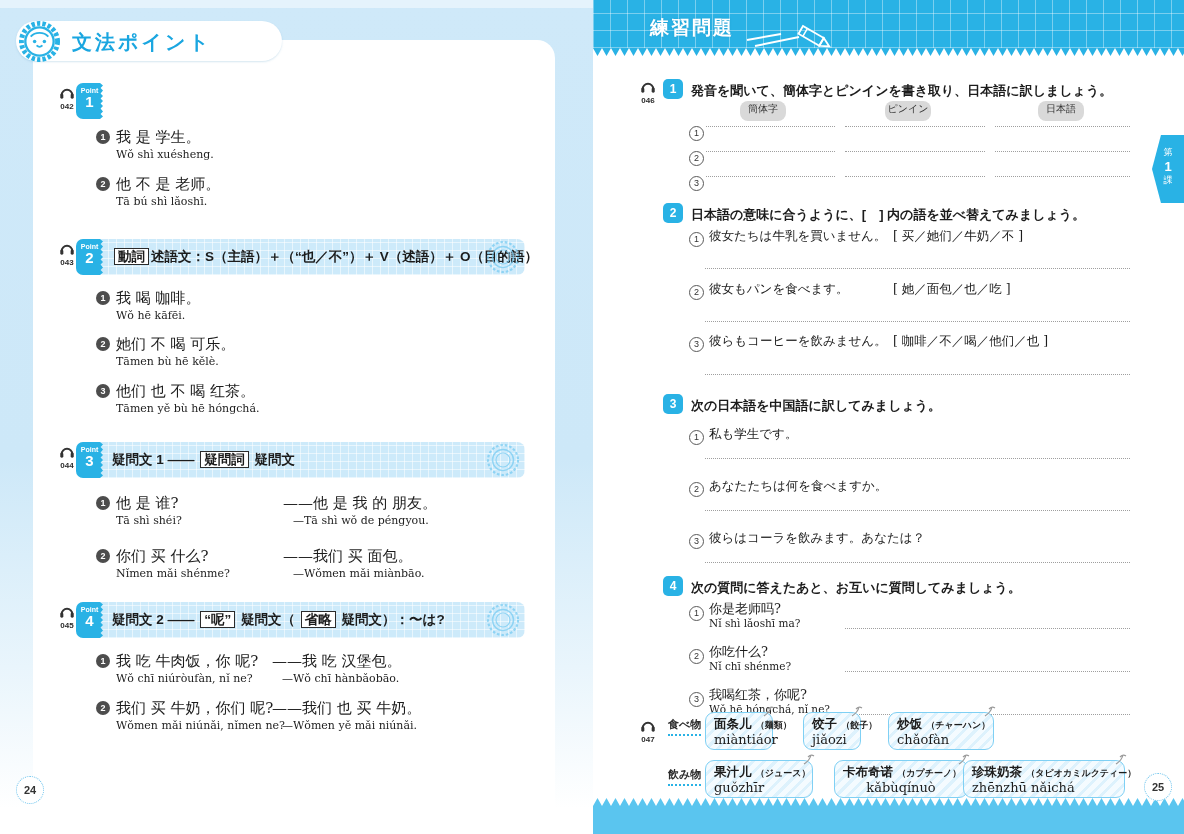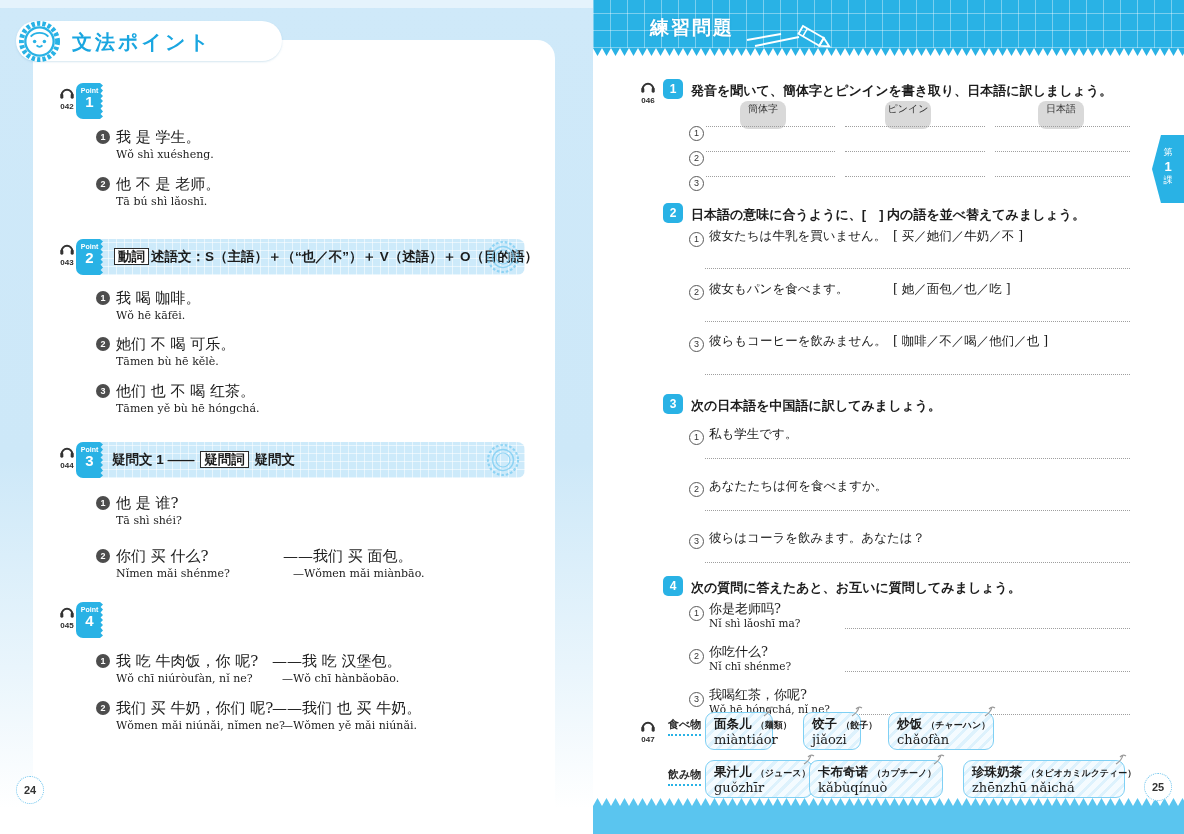--- a/index.html
+++ b/index.html
@@ -50,21 +50,21 @@
   #lesson-tab .t1{font-size:9px;margin-top:11px;}
   #lesson-tab .t2{font-size:13px;font-weight:bold;line-height:15px;}
   #lesson-tab .t3{font-size:9px;}
 
   .exq-num{left:70px;width:20px;height:20px;background:#29b2e5;border-radius:5px;color:#fff;
     font-size:12px;font-weight:bold;text-align:center;line-height:20px;}
   .exq-title{left:98px;font-size:13px;font-weight:bold;color:#1c1c1c;white-space:nowrap;}
   .onum{display:inline-block;width:13px;height:13px;border-radius:50%;border:1px solid #5a5a5a;color:#333;
     font-size:9px;text-align:center;line-height:13px;background:#fff;}
   .dotline{border-bottom:1.6px dotted #9f9f9f;height:14px;}
-  .pill{height:28px;background:#d9d9d9;border-radius:8px;font-size:10px;color:#333;text-align:center;line-height:15px;width:46px;}
+  .pill{height:20px;background:#d9d9d9;border-radius:8px;font-size:10px;color:#333;text-align:center;line-height:15px;width:46px;}
   .jpitem{font-family:"DejaVu Serif",serif;font-size:12.5px;color:#1c1c1c;white-space:nowrap;}
   .cnq{font-family:"DejaVu Serif",serif;font-size:13px;color:#1c1c1c;line-height:17px;white-space:nowrap;}
   .pyq{font-family:"DejaVu Serif",serif;font-size:10.5px;color:#222;line-height:13px;white-space:nowrap;}
 
   .vlabel{font-size:11px;font-weight:bold;color:#2b2b2b;border-bottom:2px dotted #29b2e5;padding-bottom:2px;}
   .vcard{height:38px;border:1.6px solid #7fd0f4;border-radius:9px;background:#f4fbff;
     background-image:repeating-linear-gradient(135deg,rgba(130,205,243,.20) 0 3px,transparent 3px 8px);
     padding:3px 8px 0 8px;box-sizing:border-box;}
   .vcard .l1{font-family:"DejaVu Serif",serif;font-size:12.5px;font-weight:bold;color:#1c1c1c;white-space:nowrap;line-height:16px;}
   .vcard .l1 .note{font-size:9px;font-weight:bold;}
@@ -192,39 +192,59 @@
       <div class="pl">Point</div>
       <div class="pn">3</div>
     </div>
     <div class="abs" style="left:96px;top:495px;">
       <span class="ex-num">1</span>
     </div>
     <div class="abs" style="left:116px;top:494px;">
       <div class="cn">他 是 谁?</div>
       <div class="py">Tā shì shéi?</div>
     </div>
+    <div class="abs" style="left:283px;top:494px;">
+      <div class="cn">——他 是 我 的 朋友。</div>
+      <div class="py" style="padding-left:10px;">—Tā shì wǒ de péngyou.</div>
+    </div>
     <div class="abs" style="left:96px;top:548px;">
       <span class="ex-num">2</span>
     </div>
     <div class="abs" style="left:116px;top:547px;">
       <div class="cn">你们 买 什么?</div>
       <div class="py">Nǐmen mǎi shénme?</div>
     </div>
     <div class="abs" style="left:283px;top:547px;">
       <div class="cn">——我们 买 面包。</div>
       <div class="py" style="padding-left:10px;">—Wǒmen mǎi miànbāo.</div>
     </div>
 
     <div class="abs audio" style="left:54px;top:604px;">
       <svg width="16" height="13" viewBox="0 0 20 17">
           <path d="M3 12 a7 7 0 0 1 14 0" fill="none" stroke="#333" stroke-width="2.6"></path>
           <rect x="1.2" y="10" width="4" height="6.6" rx="1.8" fill="#333"></rect>
           <rect x="14.8" y="10" width="4" height="6.6" rx="1.8" fill="#333"></rect>
         </svg>
       <div class="anum">045</div>
+    </div>
+    <div class="abs point-band" style="top:602px;">
+      <div class="band-title abs" style="left:36px;">
+        <span>疑問文 2 ——</span>
+        <span class="boxed">“呢”</span>
+        <span>疑問文（</span>
+        <span class="boxed">省略</span>
+        <span>疑問文）：〜は?</span>
+      </div>
+      <div class="abs stamp">
+        <svg width="34" height="34" viewBox="0 0 34 34" opacity="0.75">
+          <circle cx="17" cy="17" r="15" fill="none" stroke="#79ccf2" stroke-width="2.2" stroke-dasharray="2.6 1.9"></circle>
+          <circle cx="17" cy="17" r="10.5" fill="none" stroke="#79ccf2" stroke-width="1.5"></circle>
+          <circle cx="17" cy="17" r="7" fill="none" stroke="#79ccf2" stroke-width="1.2"></circle>
+        </svg>
+      </div>
     </div>
     <div class="abs point-box" style="top:602px;">
       <div class="pl">Point</div>
       <div class="pn">4</div>
     </div>
     <div class="abs" style="left:96px;top:653px;">
       <span class="ex-num">1</span>
     </div>
     <div class="abs" style="left:116px;top:652px;">
       <div class="cn">我 吃 牛肉饭，你 呢?</div>
@@ -382,21 +402,21 @@
       <div class="l2">chǎofàn</div>
     </div>
     <div class="abs vlabel" style="left:75px;top:767px;">飲み物</div>
     <div class="abs vcard" style="left:112px;top:760px;width:108px;">
       <span class="clip"><svg width="14" height="14" viewBox="0 0 14 14">
             <path d="M2 12 Q8 8 9 3 M6 5 q3 -3 6 -1" fill="none" stroke="#9a9a9a" stroke-width="1.2"></path>
           </svg></span>
       <div class="l1"><span>果汁儿</span> <span class="note">（ジュース）</span></div>
       <div class="l2">guǒzhīr</div>
     </div>
-    <div class="abs vcard" style="left:216px;top:760px;width:134px;">
+    <div class="abs vcard" style="left:241px;top:760px;width:134px;text-align:center;">
       <span class="clip"><svg width="14" height="14" viewBox="0 0 14 14">
             <path d="M2 12 Q8 8 9 3 M6 5 q3 -3 6 -1" fill="none" stroke="#9a9a9a" stroke-width="1.2"></path>
           </svg></span>
       <div class="l1"><span>卡布奇诺</span> <span class="note">（カプチーノ）</span></div>
       <div class="l2">kǎbùqínuò</div>
     </div>
     <div class="abs vcard" style="left:370px;top:760px;width:162px;">
       <span class="clip"><svg width="14" height="14" viewBox="0 0 14 14">
             <path d="M2 12 Q8 8 9 3 M6 5 q3 -3 6 -1" fill="none" stroke="#9a9a9a" stroke-width="1.2"></path>
           </svg></span>

